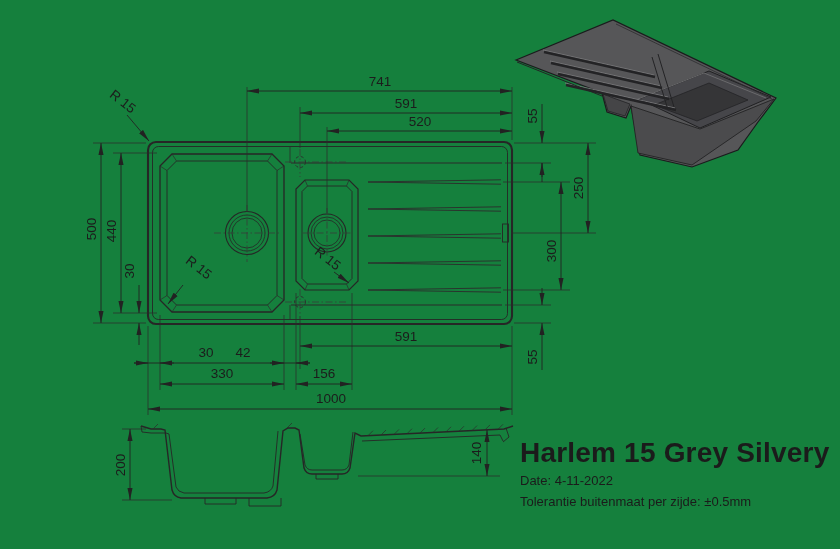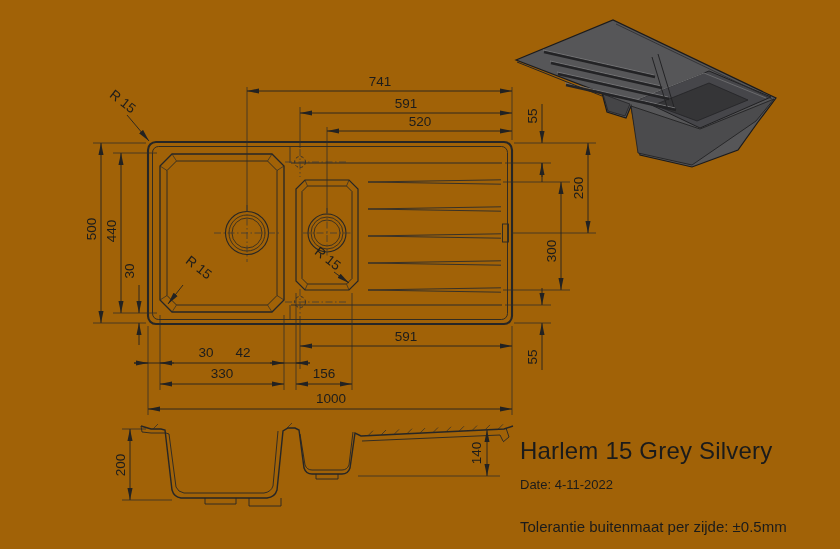--- a/index.html
+++ b/index.html
@@ -1,29 +1,29 @@
 <!DOCTYPE html>
 <html><head>
 <meta charset="utf-8">
 <style>
   html,body{margin:0;padding:0;background:#ffffff;}
-  #canvas{position:relative;width:840px;height:549px;background:#a16207;overflow:hidden;
+  #canvas{position:relative;width:840px;height:549px;background:#15803d;overflow:hidden;
           font-family:"Liberation Sans", sans-serif;}
   #drawing{position:absolute;left:0;top:0;}
   .dl{font:13.5px "Liberation Sans", sans-serif;fill:#1c1c1c;}
   .rl{font:13.5px "Liberation Sans", sans-serif;fill:#1c1c1c;}
   .obj{stroke:#262626;fill:none;}
   .thin{stroke:#2b2b2b;fill:none;}
   .ext{stroke:#2b2b2b;stroke-width:0.75;fill:none;}
   .dim{stroke:#222222;stroke-width:0.9;fill:none;}
   .cl{stroke:#3a3a3a;stroke-width:0.75;fill:none;stroke-dasharray:7 2.5 1.5 2.5;}
   .textblock{position:absolute;left:520px;top:437px;color:#1b1b1b;}
-  .tb-title{font-size:24px;letter-spacing:0.2px;}
-  .tb-date{font-size:13px;margin-top:12px;}
-  .tb-tols{margin-top:26px;font-size:15px;line-height:17.5px;}
+  .tb-title{font-size:28px;letter-spacing:0.2px;font-weight:bold;}
+  .tb-date{font-size:13px;margin-top:4px;}
+  .tb-tols{margin-top:5px;font-size:13px;line-height:17.5px;}
 </style>
 </head>
 <body>
 
 <div id="canvas">
 <svg id="drawing" width="840" height="549" viewBox="0 0 840 549">
   <defs>
     <marker id="ar" markerUnits="userSpaceOnUse" markerWidth="13" markerHeight="7" refX="12.3" refY="3.5" orient="auto-start-reverse">
       <path d="M12.3,3.5 L0,0.9 L0,6.1 Z" fill="#222"></path>
     </marker>

